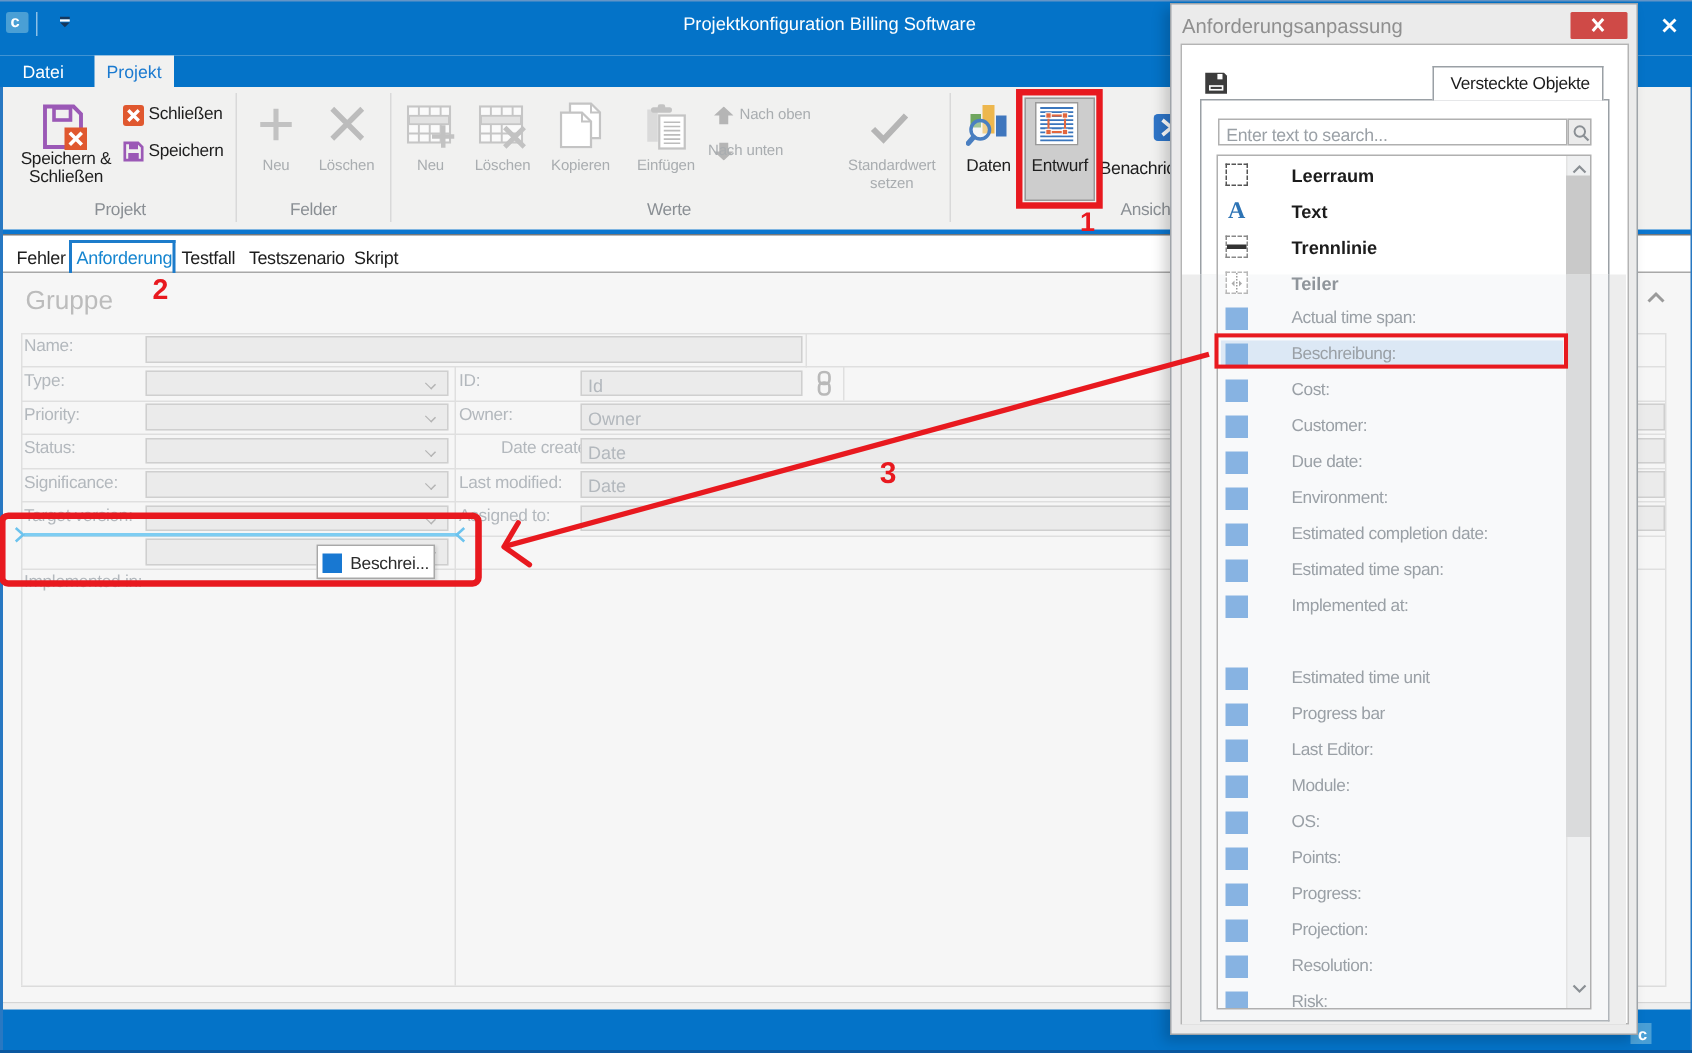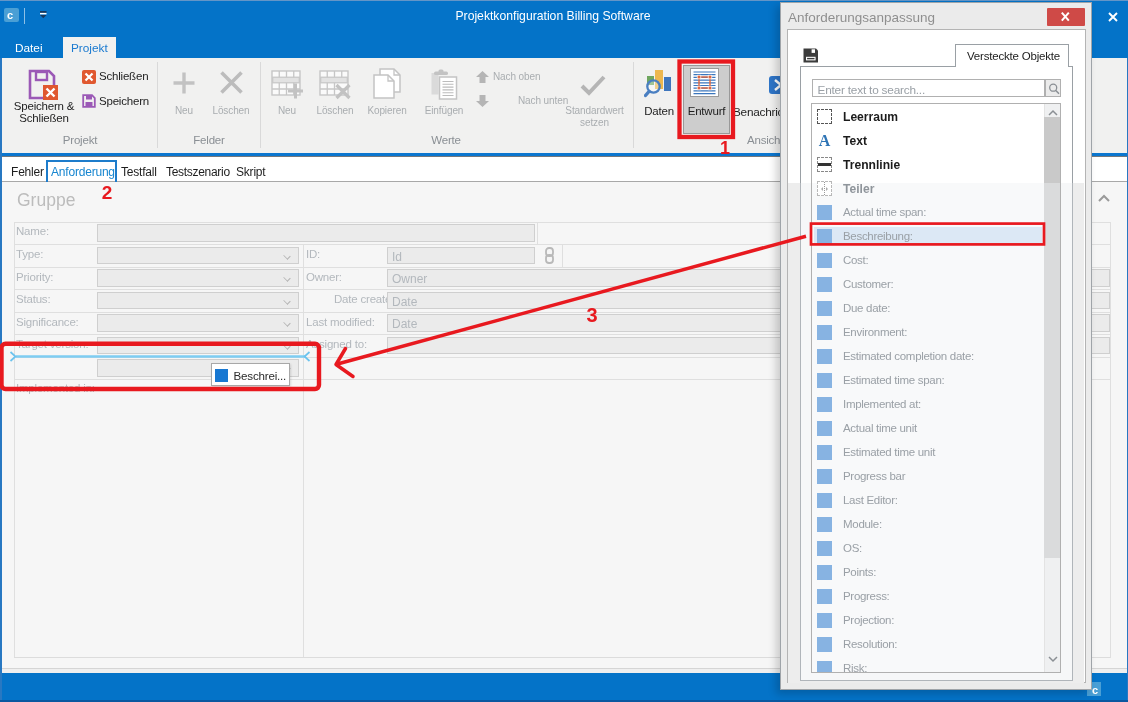--- a/index.html
+++ b/index.html
@@ -11,21 +11,21 @@
 .fld{background:#ebebeb;border:1px solid #cfcfcf;}
 .gline{background:#dfdfdf;}
 .ritem{font-size:10px;letter-spacing:-.1px;color:#a9adb0;text-align:center;}
 .rsep{width:1px;background:#d9d9d9;top:62px;height:86px;}
 .glabel{font-size:11.5px;letter-spacing:-.2px;color:#8a8f94;text-align:center;top:134px;height:14px;}
 .combo{left:97px;width:202px;height:17.5px;background:#ebebeb;border:1px solid #cfcfcf;}
 .combo:after{content:"";position:absolute;right:8px;top:5px;width:5px;height:5px;border-right:1.3px solid #b3b3b3;border-bottom:1.3px solid #b3b3b3;transform:rotate(45deg) scale(1,.75);}
 .ph{color:#b3b8bd;font-size:12px;position:absolute;left:4px;top:2px;}
 .litem{position:absolute;left:0;height:24px;width:100%;}
 .lic{position:absolute;left:5px;top:4.5px;width:15px;height:15px;}
-.ltx{position:absolute;left:14px;top:5px;font-size:11.5px;letter-spacing:-.3px;padding-left:17px;}
+.ltx{position:absolute;left:32px;top:5px;font-size:11.5px;letter-spacing:-.3px;padding-left:17px;}
 .bold{font-weight:bold;color:#1c1c1c;font-size:12.1px;letter-spacing:0;}
 .fade{color:#9aa0a6;}
 </style>
 </head>
 <body>
 <div id="win">
 
   <div class="ab" style="left:0;top:0;width:1128px;height:37px;background:#0473c8;"></div>
   <div class="ab" style="left:0;top:0;width:1128px;height:1.3px;background:#6495c7;"></div>
 
@@ -112,21 +112,21 @@
     <path d="M12.5 14.5 H23.5 M12.5 17.3 H23.5 M12.5 20.1 H23.5 M12.5 22.9 H23.5 M12.5 25.7 H23.5 M12.5 28.5 H23.5" stroke="#bcbcbc" stroke-width="1.1"></path>
   </svg>
   <div class="ab ritem" style="left:418px;top:105px;width:52px;">Einfügen</div>
   <svg class="ab" style="left:476px;top:71px;" width="13" height="12" viewBox="0 0 13 12">
     <path d="M6.5 0 L13 6 H9.5 V12 H3.5 V6 H0 Z" fill="#b5b5b5"></path>
   </svg>
   <div class="ab ritem" style="left:493px;top:71px;">Nach oben</div>
   <svg class="ab" style="left:476px;top:95px;" width="13" height="12" viewBox="0 0 13 12">
     <path d="M6.5 12 L13 6 H9.5 V0 H3.5 V6 H0 Z" fill="#b5b5b5"></path>
   </svg>
-  <div class="ab ritem" style="left:518px;top:95px;">Nach unten</div>
+  <div class="ab ritem" style="left:472px;top:95px;">Nach unten</div>
   <svg class="ab" style="left:579px;top:74px;" width="28" height="22" viewBox="0 0 28 22">
     <path d="M3 12 L10 19 L25 3" stroke="#b5b5b5" stroke-width="4" fill="none"></path>
   </svg>
   <div class="ab ritem" style="left:557px;top:105px;width:75px;line-height:11.5px;">Standardwert<br>setzen</div>
   <div class="ab glabel" style="left:406px;width:80px;">Werte</div>
   <div class="ab rsep" style="left:633px;"></div>
 
   <svg class="ab" style="left:644px;top:67px;" width="29" height="32" viewBox="0 0 29 32">
     <rect x="3" y="9" width="7" height="9" fill="#6fa65f"></rect>
     <rect x="11" y="3" width="8" height="19" fill="#edb74e"></rect>
@@ -334,24 +334,20 @@
           <div class="ltx fade">Estimated completion date:</div>
         </div>
       <div class="litem" style="top:264.5px;">
           <div class="lic" style="background:#87b3e2;"></div>
           <div class="ltx fade">Estimated time span:</div>
         </div>
       <div class="litem" style="top:288.5px;">
           <div class="lic" style="background:#87b3e2;"></div>
           <div class="ltx fade">Implemented at:</div>
         </div>
-      <div class="litem" style="top:312.5px;">
-          <div class="lic" style="background:#87b3e2;"></div>
-          <div class="ltx fade">Actual time unit</div>
-        </div>
       <div class="litem" style="top:360.5px;">
           <div class="lic" style="background:#87b3e2;"></div>
           <div class="ltx fade">Progress bar</div>
         </div>
       <div class="litem" style="top:336.5px;">
           <div class="lic" style="background:#87b3e2;"></div>
           <div class="ltx fade">Estimated time unit</div>
         </div>
       <div class="litem" style="top:384.5px;">
           <div class="lic" style="background:#87b3e2;"></div>

